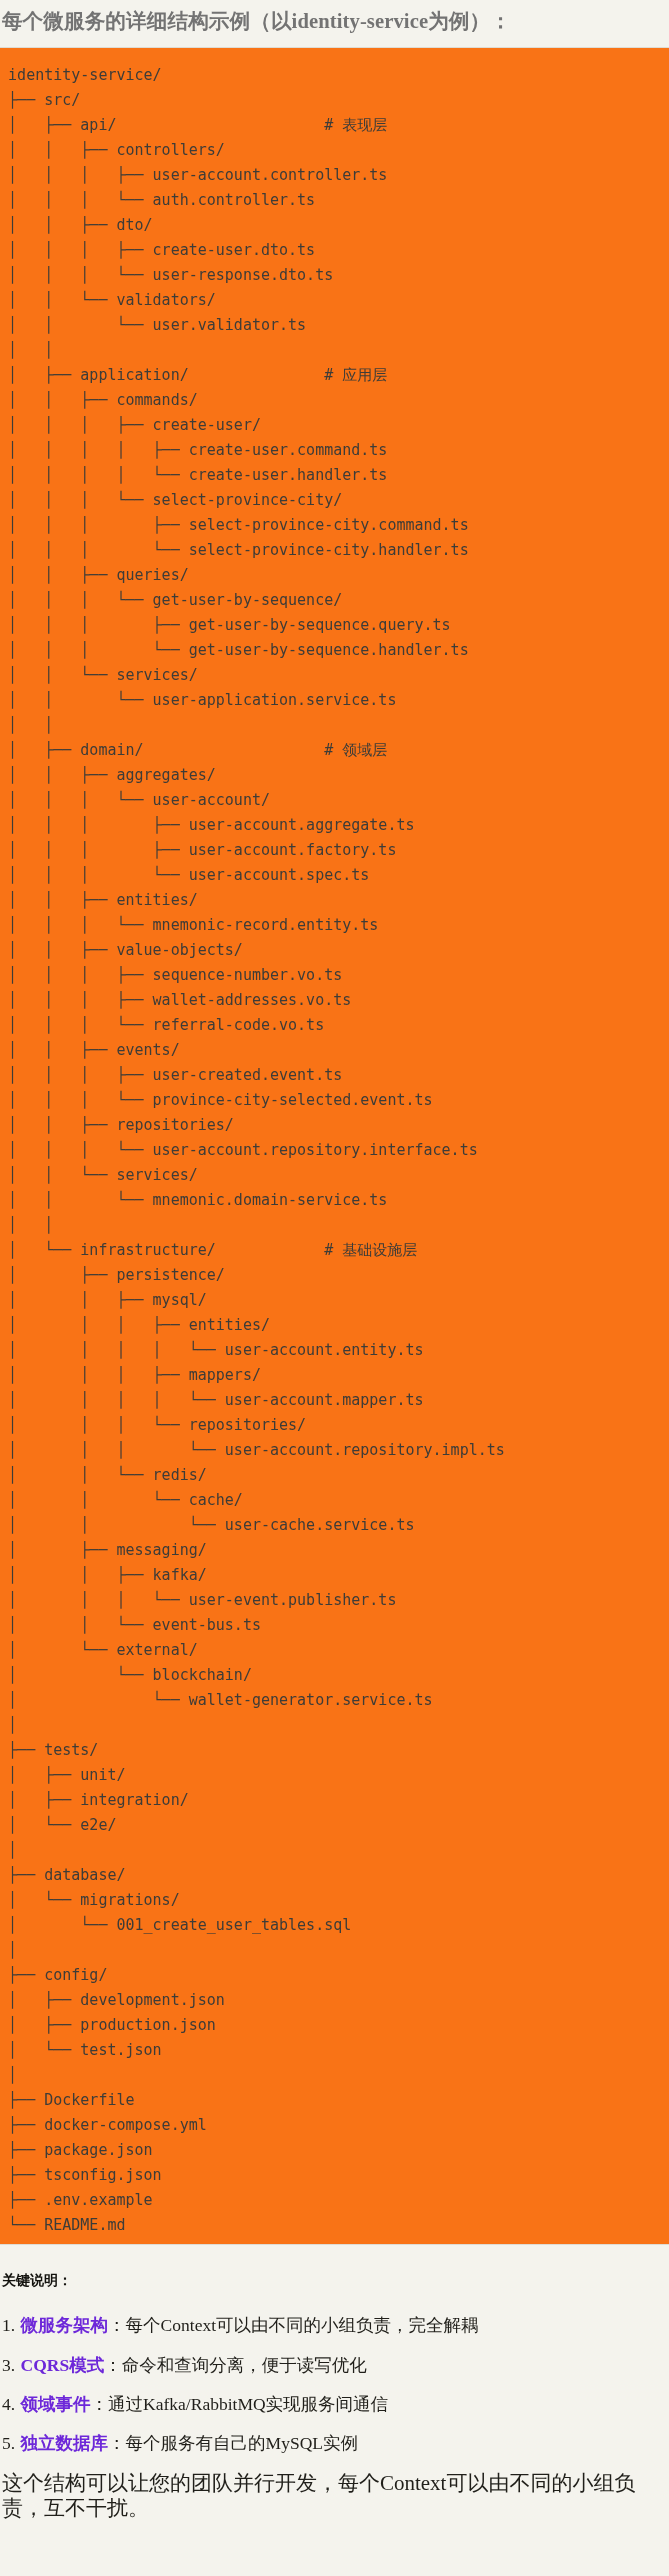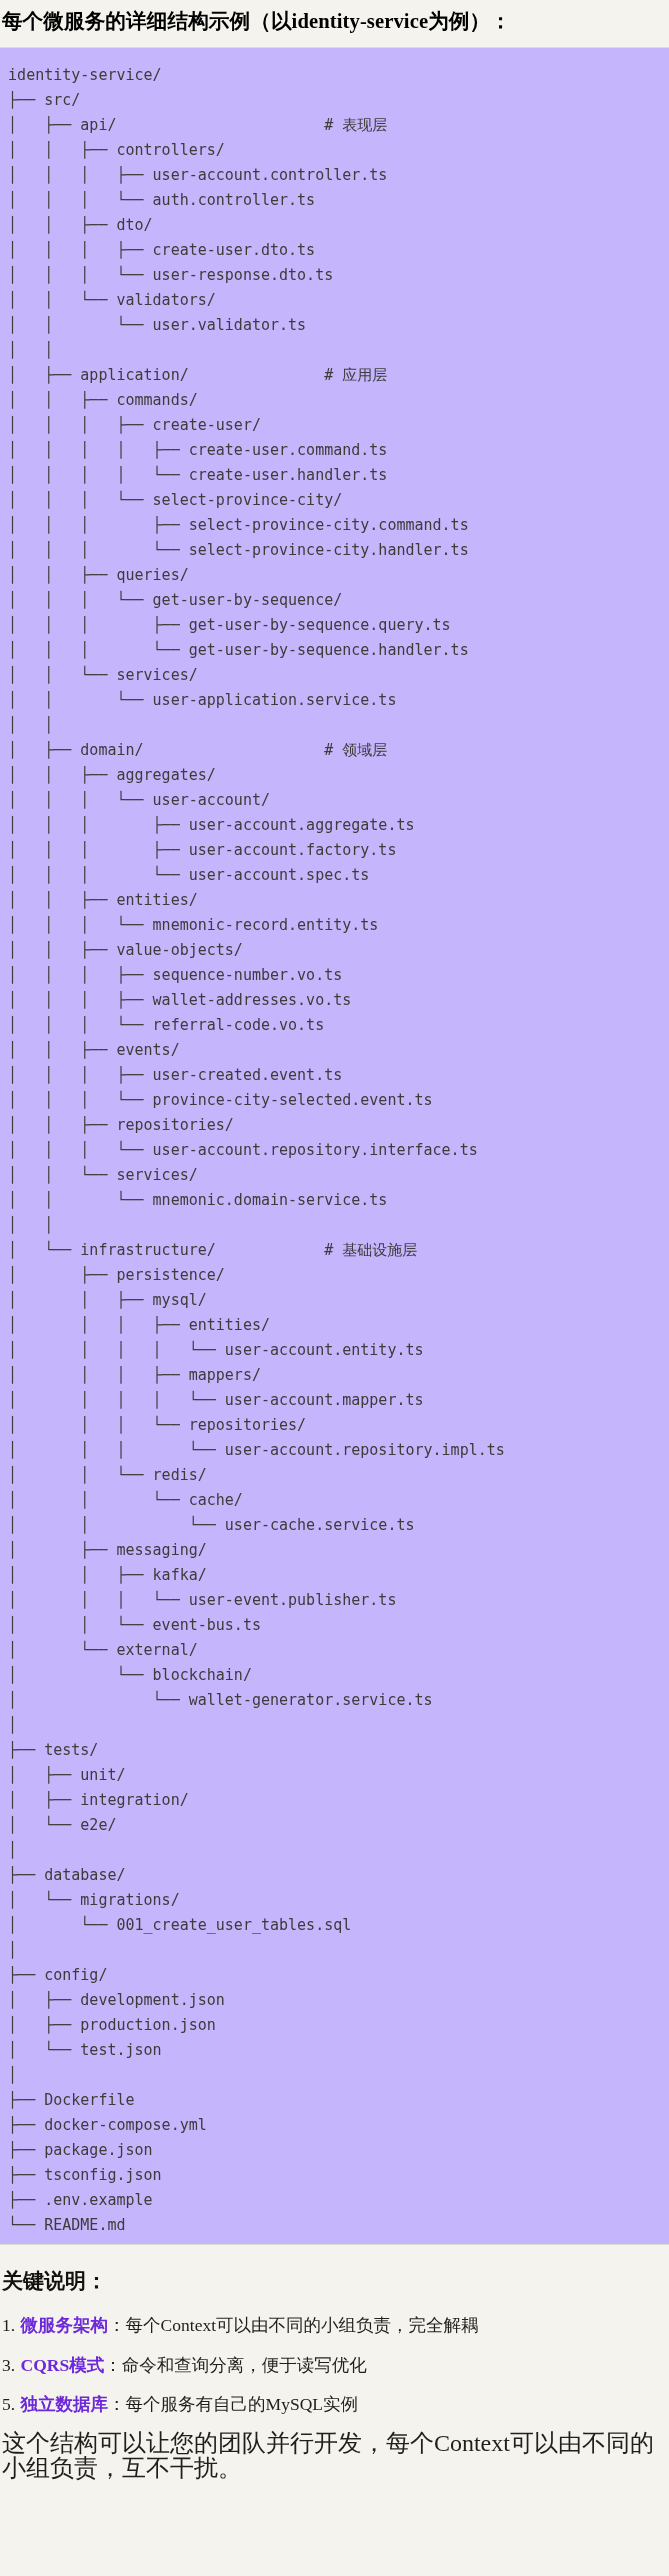--- a/index.html
+++ b/index.html
@@ -12,39 +12,39 @@
     min-height: 2576px;
     font-family: "Liberation Serif", "DejaVu Serif", serif;
     color: #1C1B17;
     -webkit-font-smoothing: antialiased;
   }
   .doc-title {
     margin: 7.5px 0 0 1.9px;
     font-size: 20.6px;
     line-height: 26px;
     font-weight: 700;
-    color: #000000;
+    color: #737373;
     letter-spacing: 0.1px;
   }
   pre.code-block {
     margin: 13px 0 4px 0;
     padding: 15px 8.8px 6.9px 8.1px;
-    background: #c4b5fd;
+    background: #f97316;
     border-top: 0.6px solid #DEDCD4;
     border-bottom: 0.6px solid #DEDCD4;
     font-family: "DejaVu Sans Mono", "Liberation Mono", monospace;
     font-size: 15px;
     line-height: 25px;
     color: #3D3C38;
     white-space: pre;
     overflow: hidden;
   }
   .notes-heading {
     margin: 22.5px 0 0 1.9px;
-    font-size: 21px;
+    font-size: 14px;
     line-height: 26px;
     font-weight: 700;
     color: #13120E;
   }
   .notes-list {
     margin: 19.4px 0 0 1.9px;
   }
   .note-item {
     font-size: 17.5px;
     line-height: 25px;
@@ -53,21 +53,21 @@
   }
   .note-item .num {
     margin-right: 5.6px;
   }
   .note-item strong {
     font-weight: 700;
     color: #6d28d9;
   }
   .closing-paragraph {
     margin: 13px 0 0 1.9px;
-    font-size: 24px;
+    font-size: 21px;
     line-height: 25px;
     color: #201F1A;
   }
 </style>
 </head>
 <body>
 
 <h4 class="doc-title">每个微服务的详细结构示例（以identity-service为例）：</h4>
 
 <pre class="code-block">identity-service/
@@ -156,17 +156,18 @@
 ├── package.json
 ├── tsconfig.json
 ├── .env.example
 └── README.md</pre>
 
 <h4 class="notes-heading">关键说明：</h4>
 
 <div class="notes-list">
   <div class="note-item"><span class="num">1.</span><strong>微服务架构</strong><span>：</span><span>每个Context可以由不同的小组负责，完全解耦</span></div>
   <div class="note-item"><span class="num">3.</span><strong>CQRS模式</strong><span>：</span><span>命令和查询分离，便于读写优化</span></div>
+  <div class="note-item"><span class="num">4.</span><strong>领域事件</strong><span>：</span><span>通过Kafka/RabbitMQ实现服务间通信</span></div>
   <div class="note-item"><span class="num">5.</span><strong>独立数据库</strong><span>：</span><span>每个服务有自己的MySQL实例</span></div>
 </div>
 
 <p class="closing-paragraph">这个结构可以让您的团队并行开发，每个Context可以由不同的小组负责，互不干扰。</p>
 
 
 </body></html>

